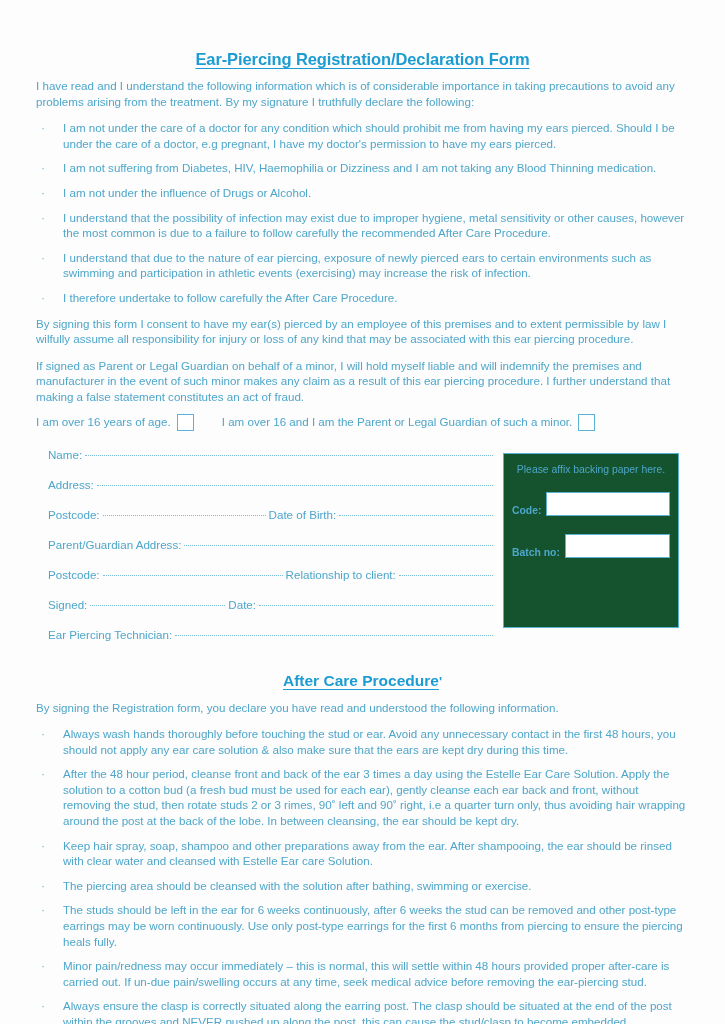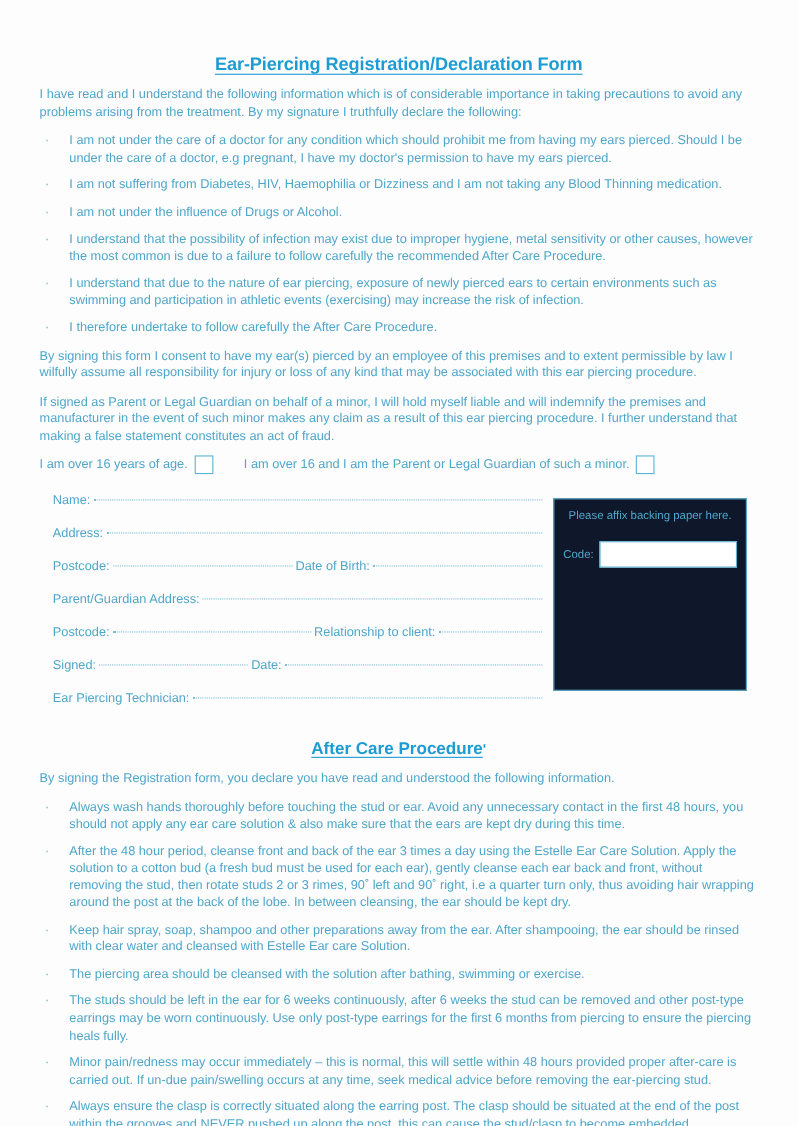--- a/index.html
+++ b/index.html
@@ -147,35 +147,36 @@
 
   
   .backing-box {
     position: absolute;
     right: 10px;
     top: 6px;
     width: 176px;
     height: 175px;
     border: 1.6px solid #5bb3d4;
     box-sizing: border-box;
-    background: #0f172a;
+    background: #14532d;
     padding: 9px 8px 8px 8px;
   }
   .backing-line {
     text-align: center;
     font-size: 10.4px;
     line-height: 13.5px;
     color: #4ea6ca;
     margin: 0;
   }
   .backing-line.second { margin-top: 11px; }
   .boxed-field {
     display: flex;
-    align-items: center;
+    align-items: flex-end;
     margin-top: 16px;
+    font-weight: bold;
   }
   .boxed-field.batch { margin-top: 18px; }
   .boxed-field .bf-label {
     font-size: 10.4px;
     color: #4ea6ca;
     flex: 0 0 auto;
     margin-right: 5px;
   }
   .boxed-field .bf-input {
     flex: 1 1 auto;
@@ -284,20 +285,24 @@
     </div>
 
     <div class="backing-box">
       <p class="backing-line">Please affix backing paper here.</p>
 
       <div class="boxed-field">
         <span class="bf-label">Code:</span>
         <span class="bf-input"></span>
       </div>
 
+      <div class="boxed-field batch">
+        <span class="bf-label">Batch no:</span>
+        <span class="bf-input"></span>
+      </div>
     </div>
 
   </div>
 
   <div class="after-care">
 
     <h2 class="section-title"><span class="ul">After Care Procedure</span><span class="prime">'</span></h2>
 
     <p class="para">By signing the Registration form, you declare you have read and understood the following information.</p>
 

